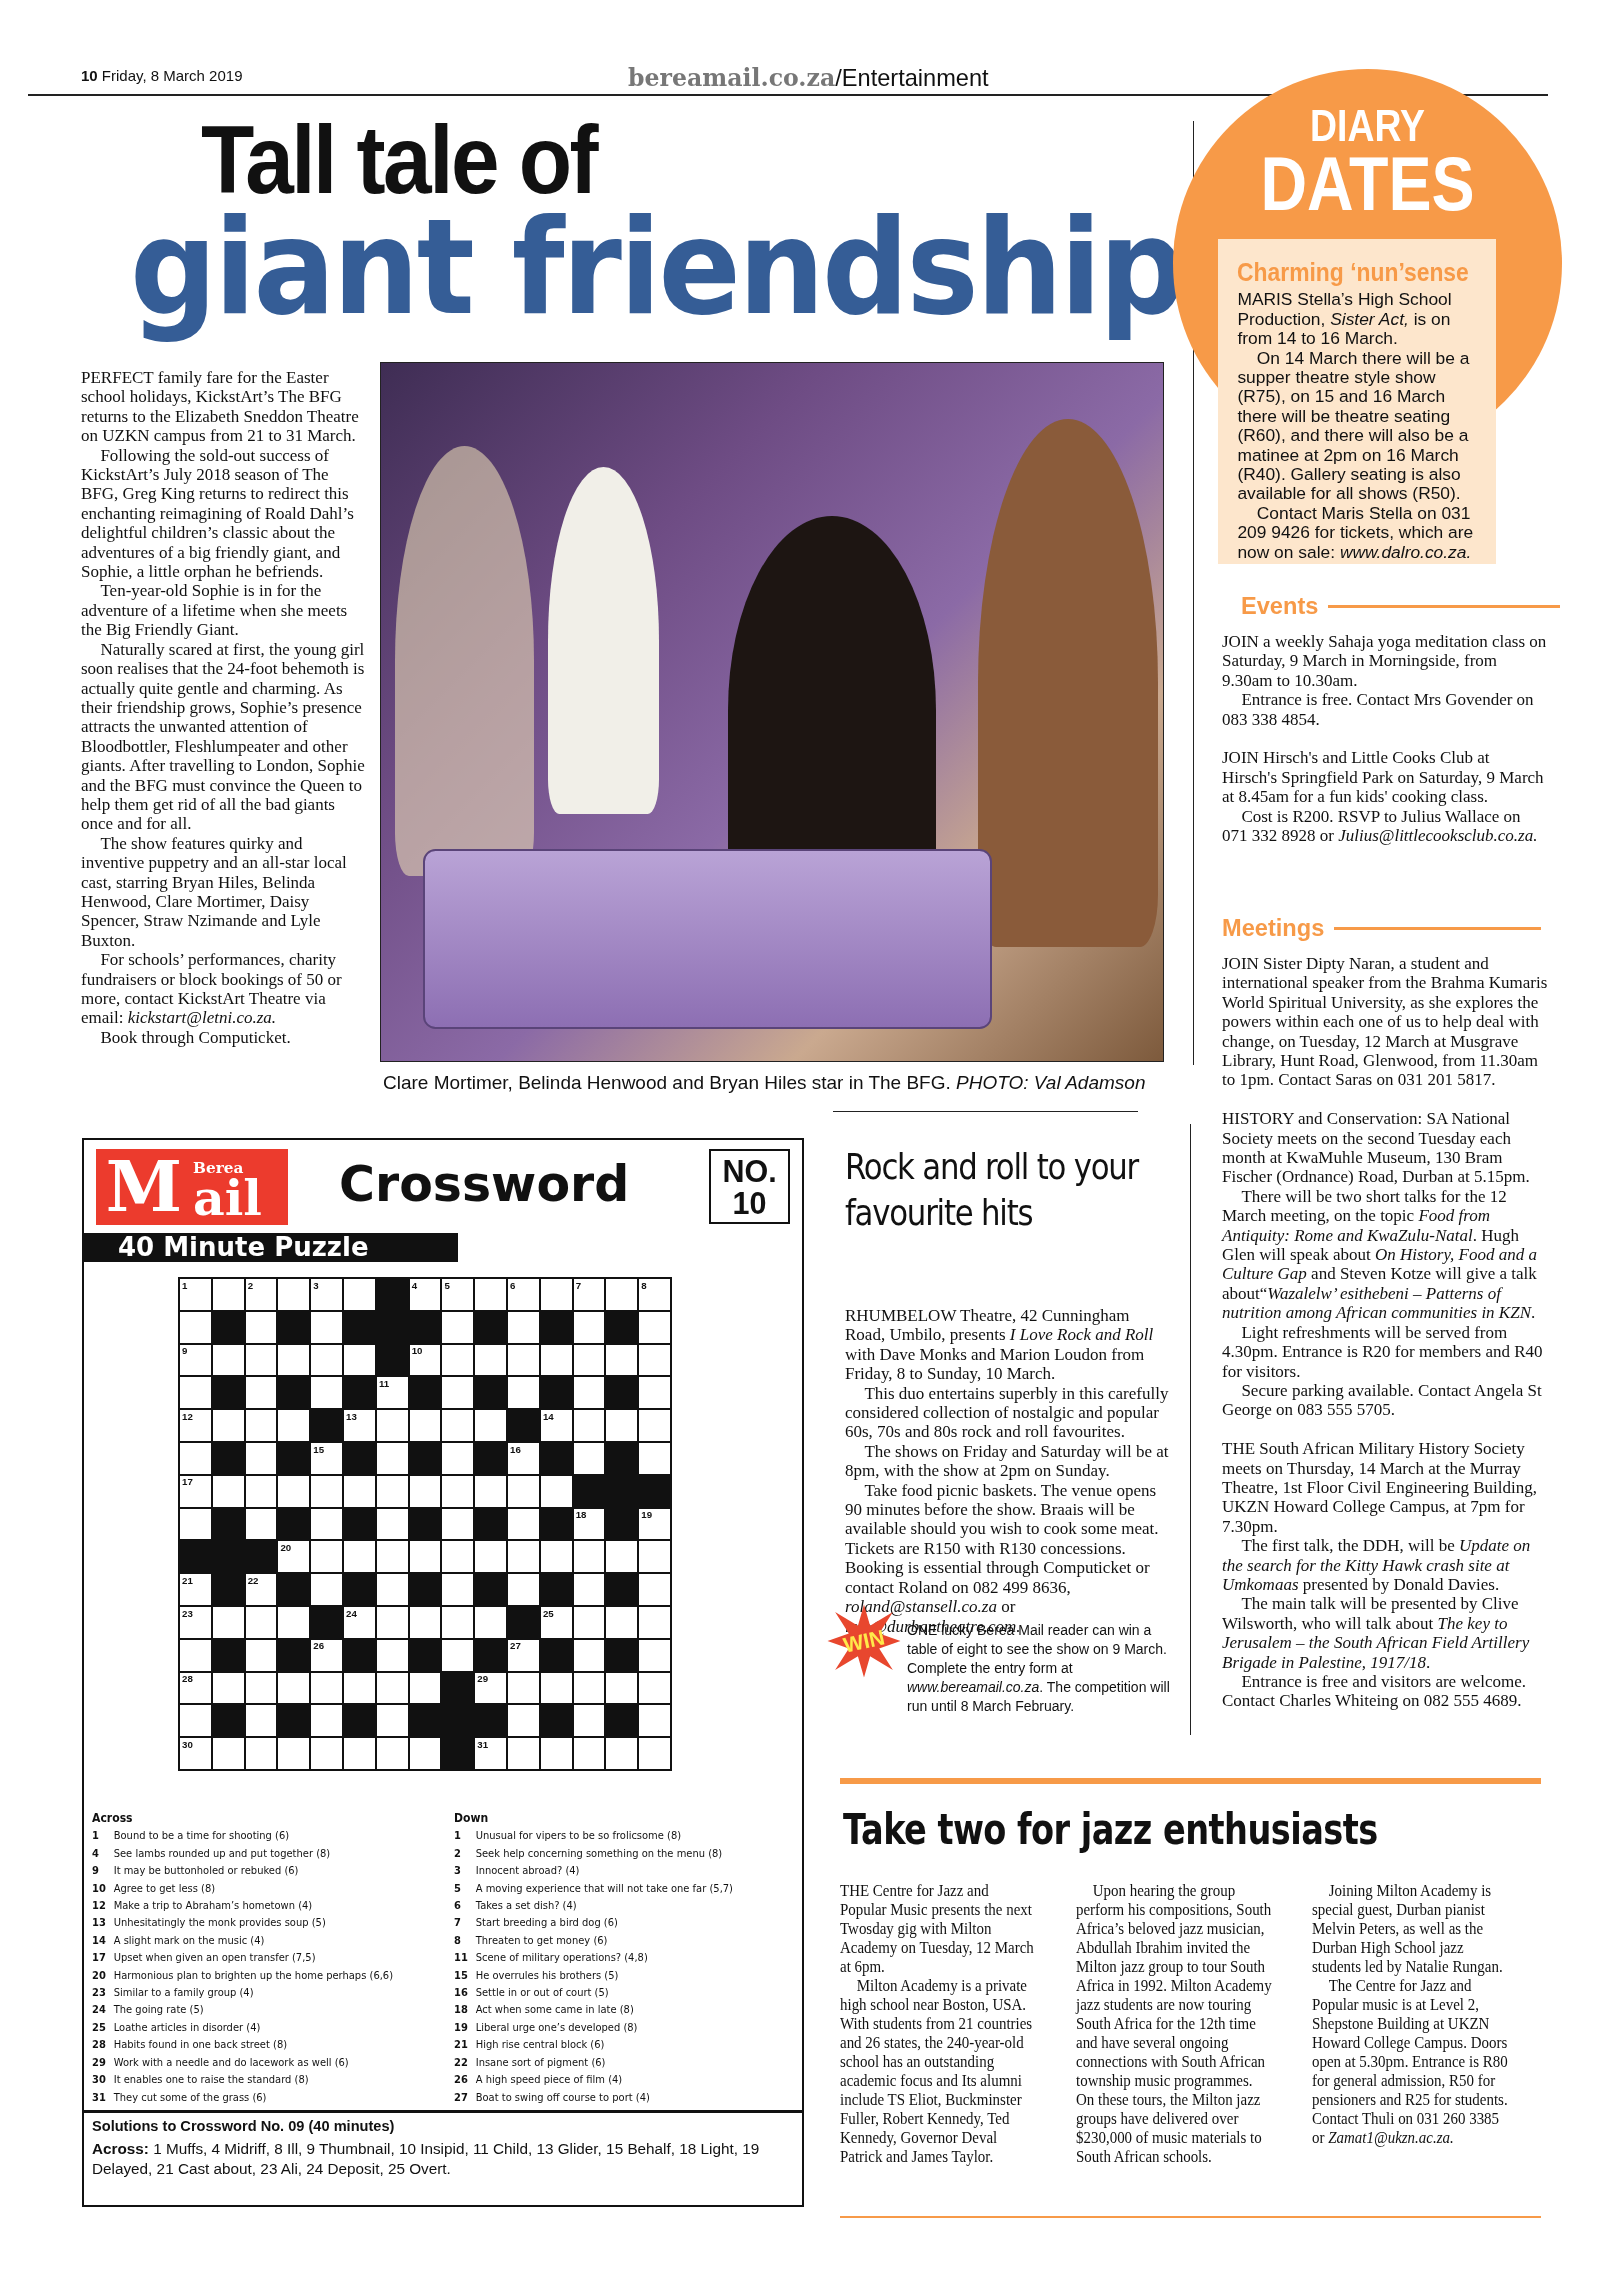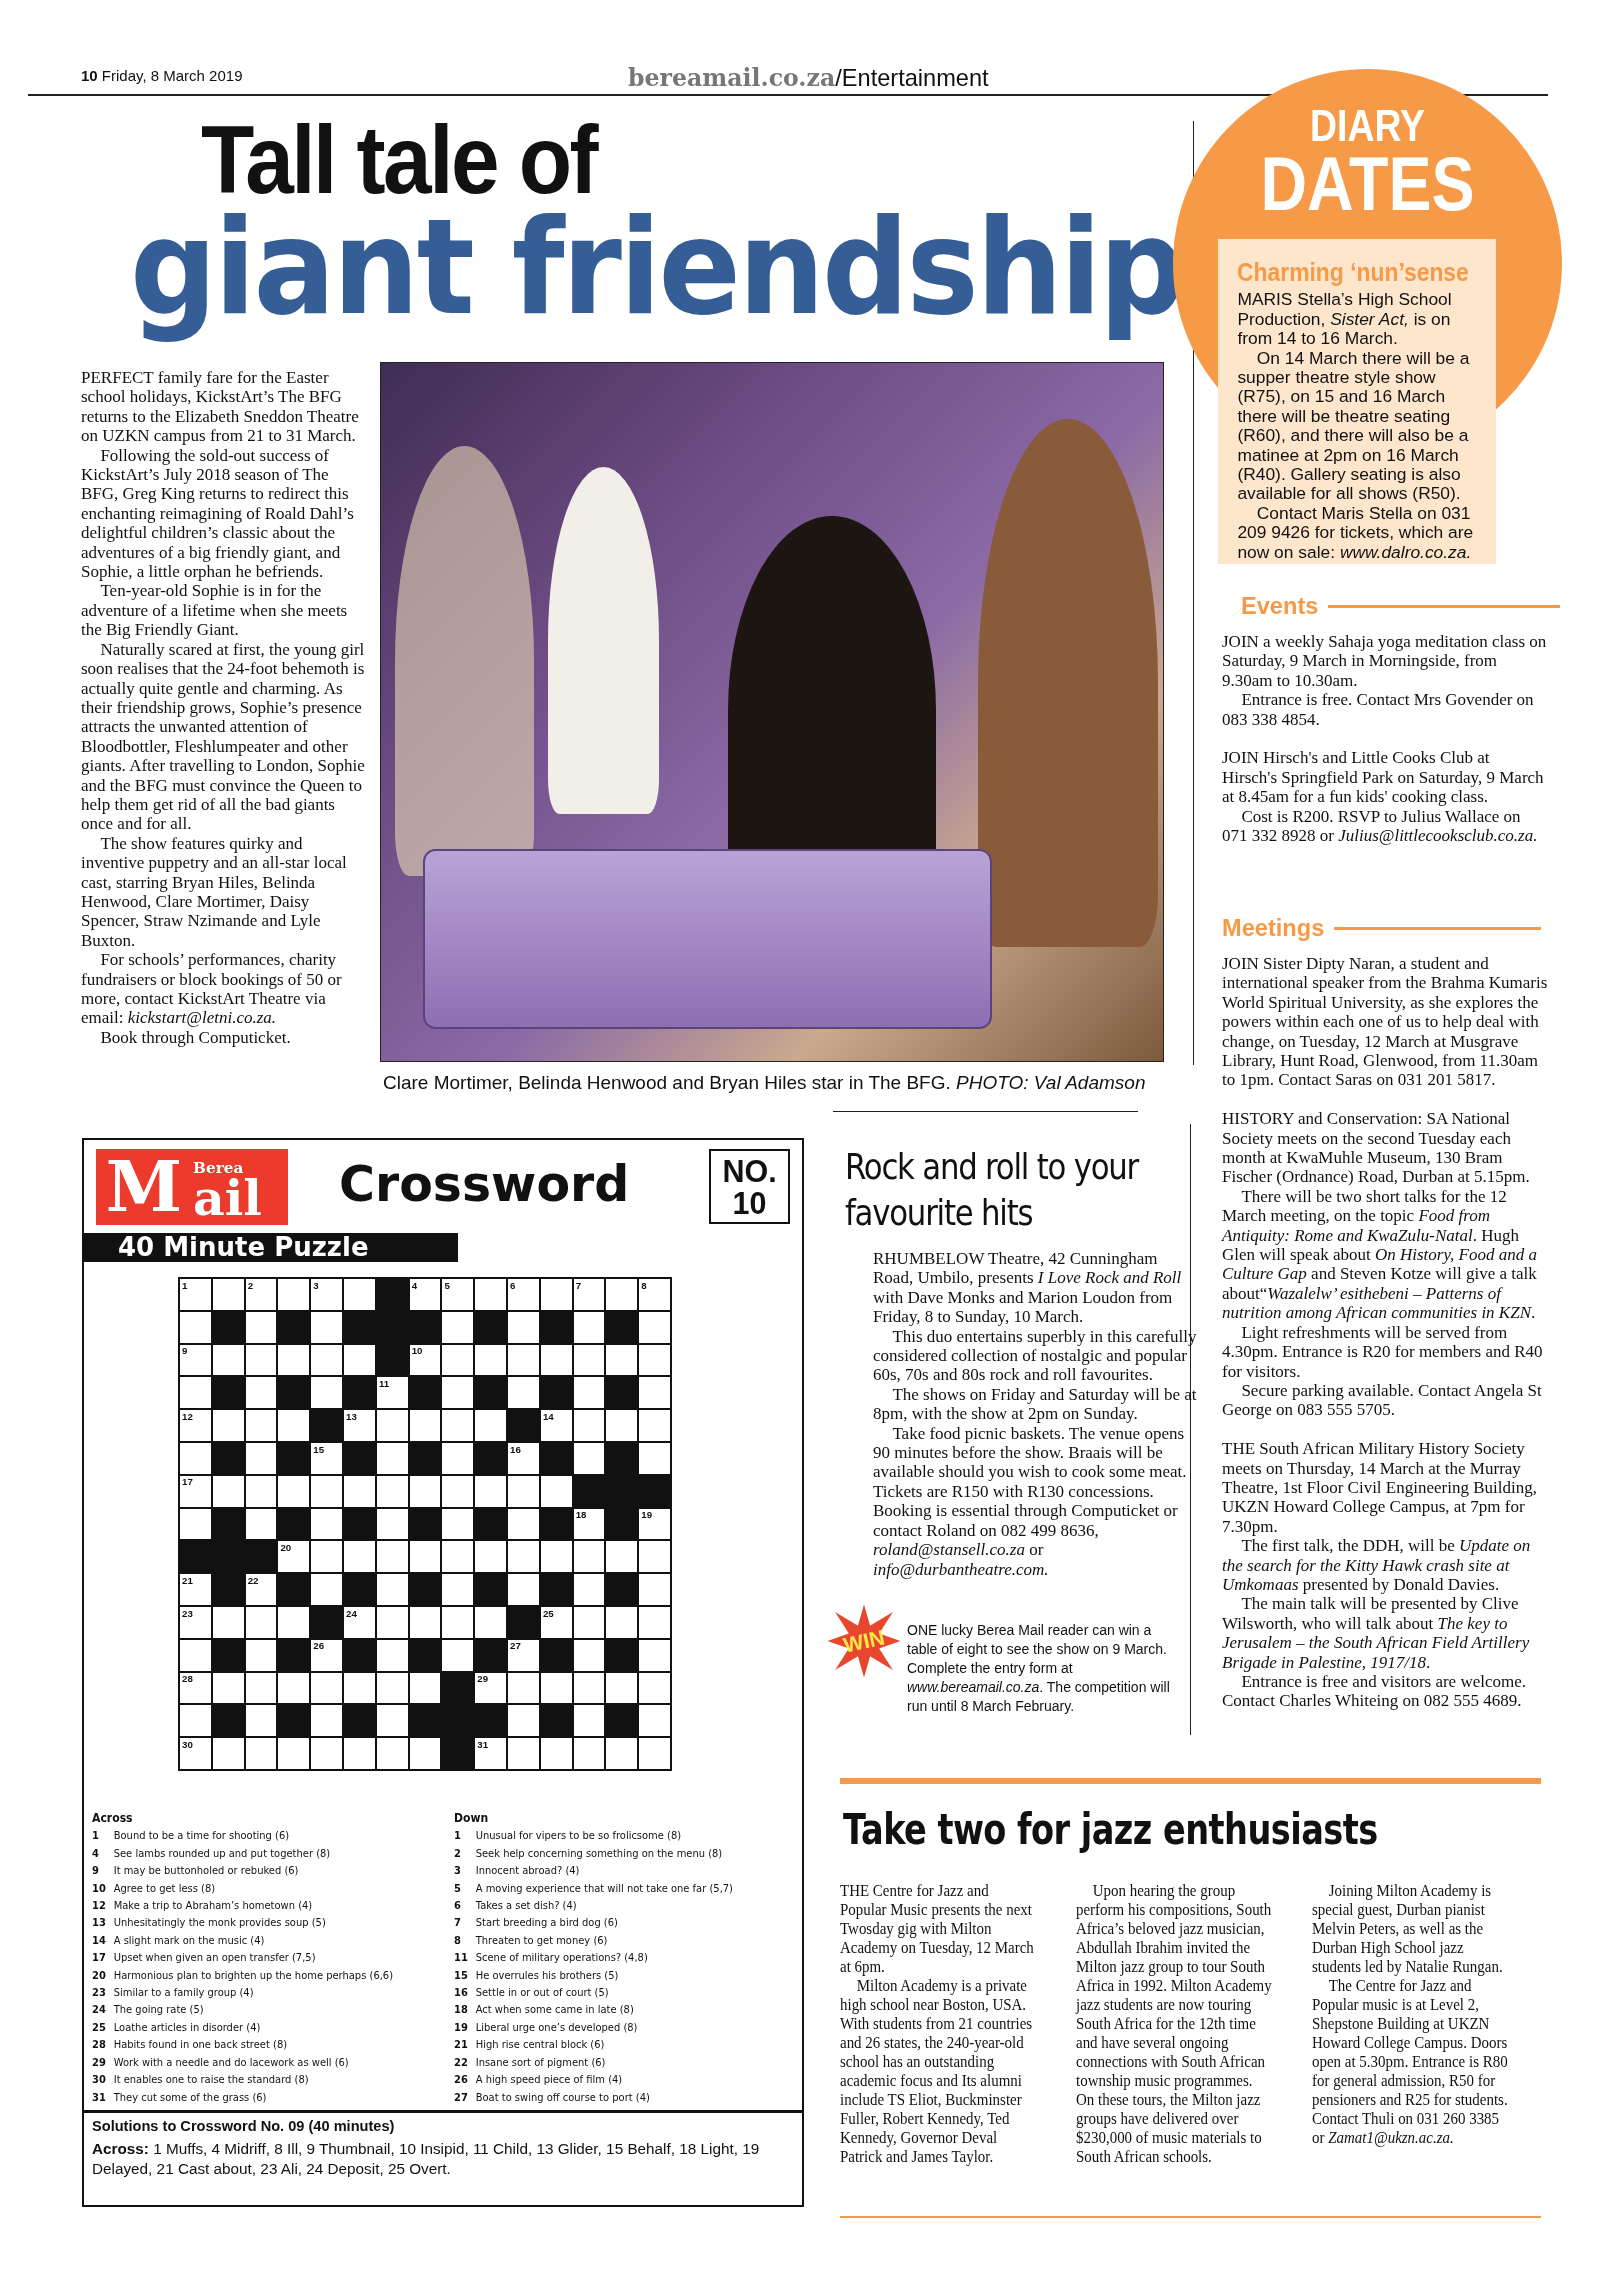--- a/index.html
+++ b/index.html
@@ -65,21 +65,21 @@
   .clues .num { width: 23.6px; font-weight: bold; }
   #across { left: 92px; top: 1810px; width: 347px; }
   #down { left: 454px; top: 1810px; width: 347px; }
   #cw-sep { left: 82px; top: 2110px; width: 722px; height: 2.8px; background: #111; }
   #solutions { left: 92px; top: 2117px; width: 701px; font-family: "Liberation Sans", sans-serif; font-size: 15.3px; line-height: 19.4px; }
   #solutions h4 { font-size: 14.6px; font-weight: bold; margin-bottom: 2.8px; }
   #solutions p { margin-bottom: 9.7px; }
 
   
   #rock-head { left: 845px; top: 1144px; width: 333px; font-family: "DejaVu Sans", sans-serif; font-size: 35px; line-height: 46px; letter-spacing: -1.4px; transform: scaleX(0.88); transform-origin: left; }
-  #rock { left: 845px; top: 1249px; width: 326px; margin-left: 28px; }
+  #rock { left: 845px; top: 1306px; width: 326px; }
   #win-star { left: 826px; top: 1603px; width: 76px; height: 76px; }
   #win-text { left: 845px; top: 1621px; width: 326px; font-family: "Liberation Sans", sans-serif; font-size: 14px; line-height: 19px; }
 
   
   #jazz-bar { left: 840px; top: 1778px; width: 701px; height: 5.6px; background: #f79a48; }
   #jazz-head { left: 843px; top: 1805px; font-family: "DejaVu Sans", sans-serif; font-weight: bold; font-size: 42px; letter-spacing: -0.7px; transform: scaleX(0.8); transform-origin: left; }
   .jazzcol { top: 1881px; width: 222px; font-size: 17.4px; line-height: 19px; transform: scaleX(0.86); transform-origin: left; }
   #jazz1 { left: 840px; width: 229px; }
   #jazz2 { left: 1076px; width: 229px; }
   #jazz3 { left: 1312px; width: 229px; }

